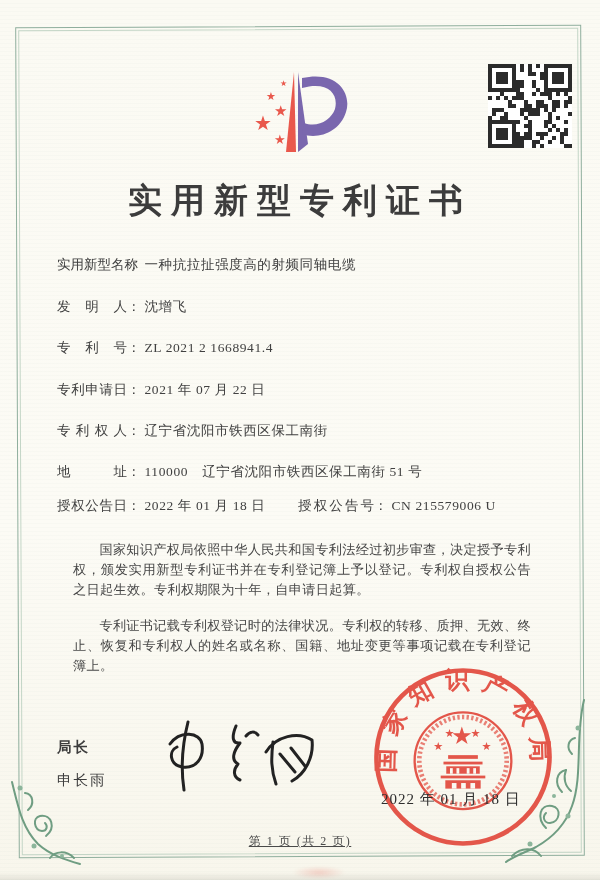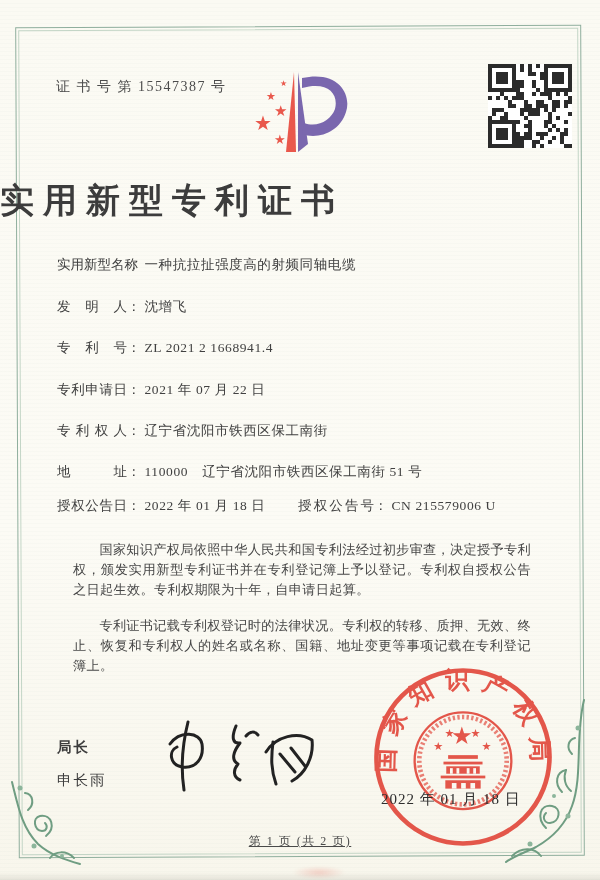--- a/index.html
+++ b/index.html
@@ -31,21 +31,21 @@
     border:1px solid #c3d5c6;
   }
   .cert-no{
     position:absolute;left:56px;top:78px;
     font-size:14px;color:#4b4b4b;letter-spacing:1.5px;
   }
   .logo{position:absolute;left:250px;top:64px;}
   .qr{position:absolute;left:488px;top:64px;}
   .title{
     position:absolute;left:0;top:178px;width:600px;margin:0;
-    text-align:left;font-size:34px;font-weight:600;color:#3c3c3c;
+    text-align:center;font-size:34px;font-weight:600;color:#3c3c3c;
     letter-spacing:9px;
   }
   .frow{
     position:absolute;left:57px;width:500px;
     font-size:13.5px;color:#414141;white-space:nowrap;
   }
   .flabel{
     display:inline-flex;justify-content:space-between;
     width:70px;vertical-align:bottom;
   }
@@ -81,21 +81,20 @@
 </style>
 </head>
 <body>
 
 <div class="page">
 
   <div class="frame">
     <div class="frame-inner"></div>
   </div>
 
-  <div class="cert-no">证 书 号 第 15547387 号</div>
 
   <svg class="logo" width="100" height="102" viewBox="0 0 100 102">
     <g fill="#e9584c" font-family="'DejaVu Sans',sans-serif">
       <text x="4" y="66" font-size="20">★</text>
       <text x="24" y="52" font-size="15">★</text>
       <text x="16" y="36" font-size="11">★</text>
       <text x="30" y="22" font-size="8">★</text>
       <text x="24" y="80" font-size="13">★</text>
     </g>
     <polygon points="44,8 36,88 46,88" fill="#e9584c"></polygon>

